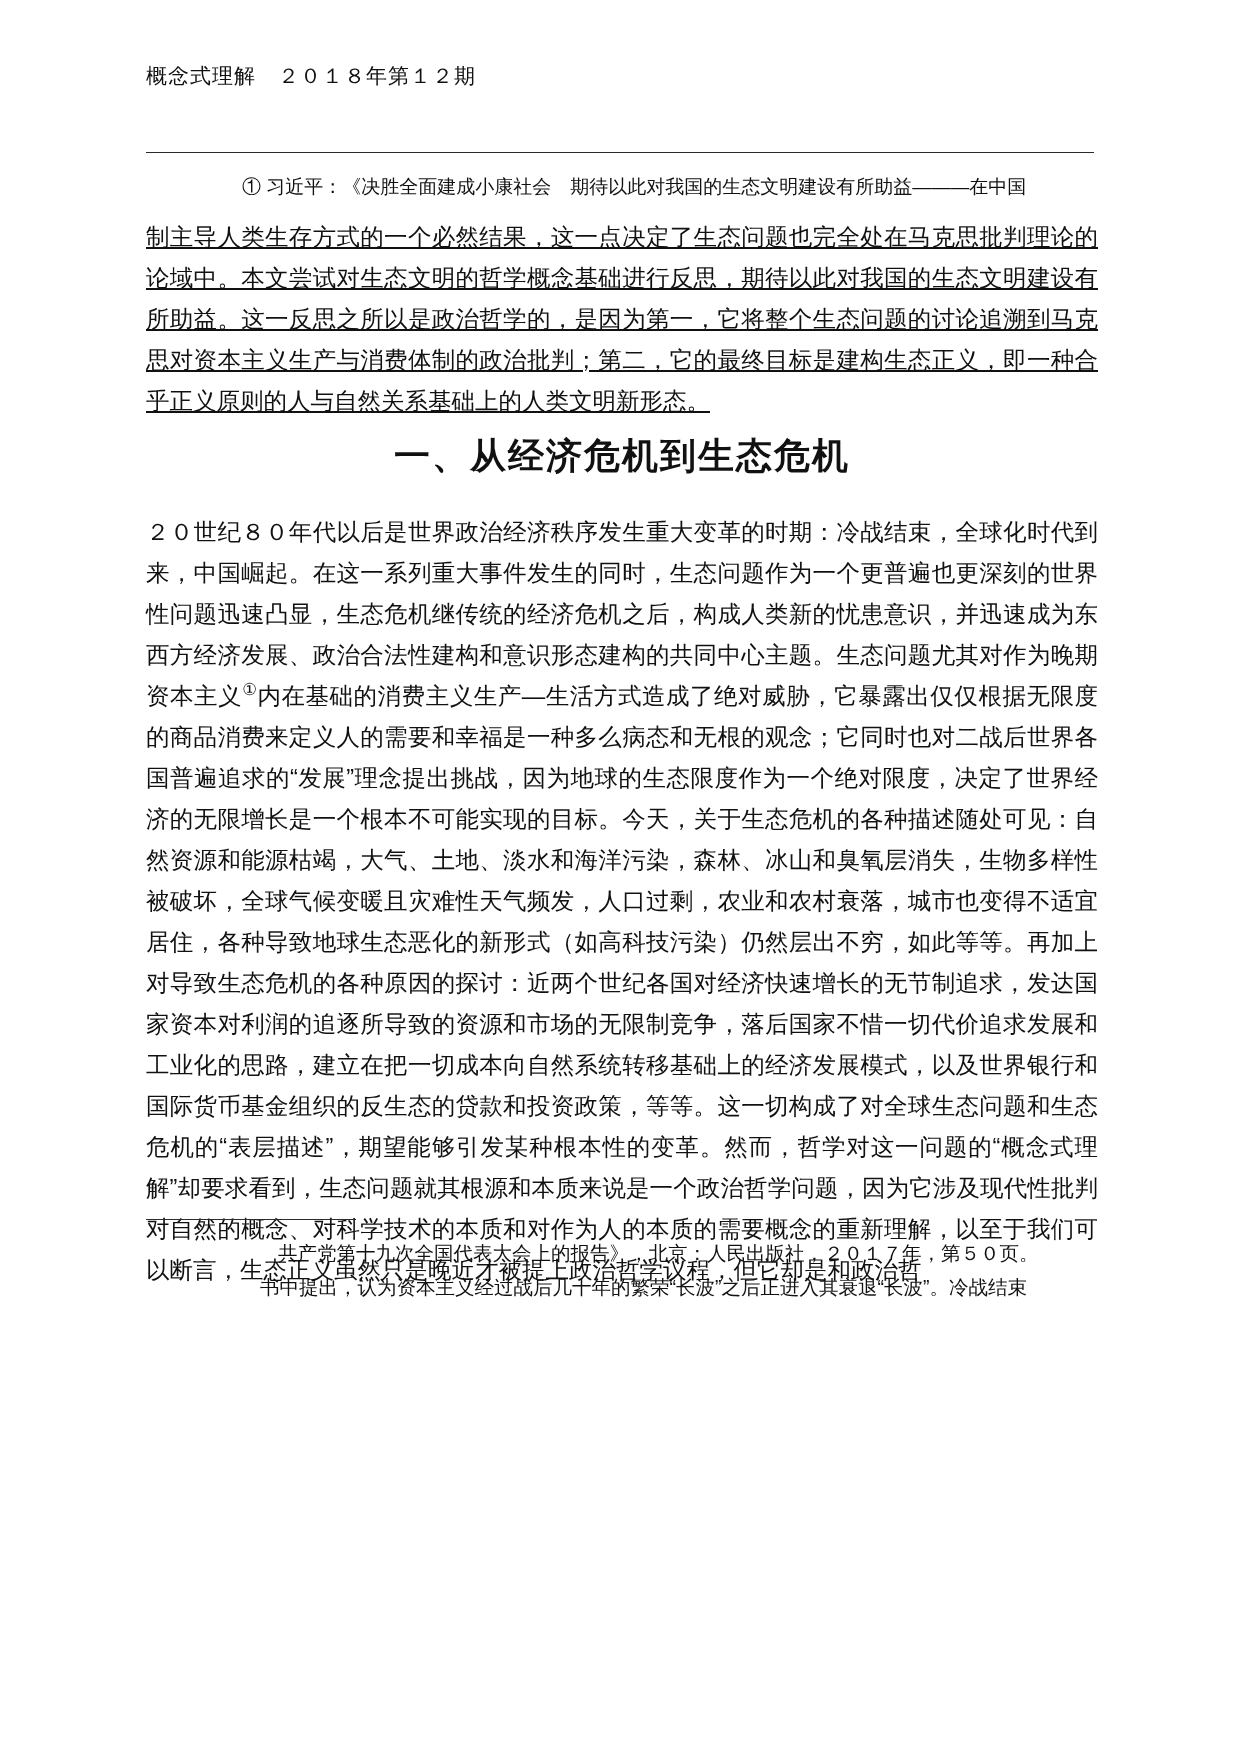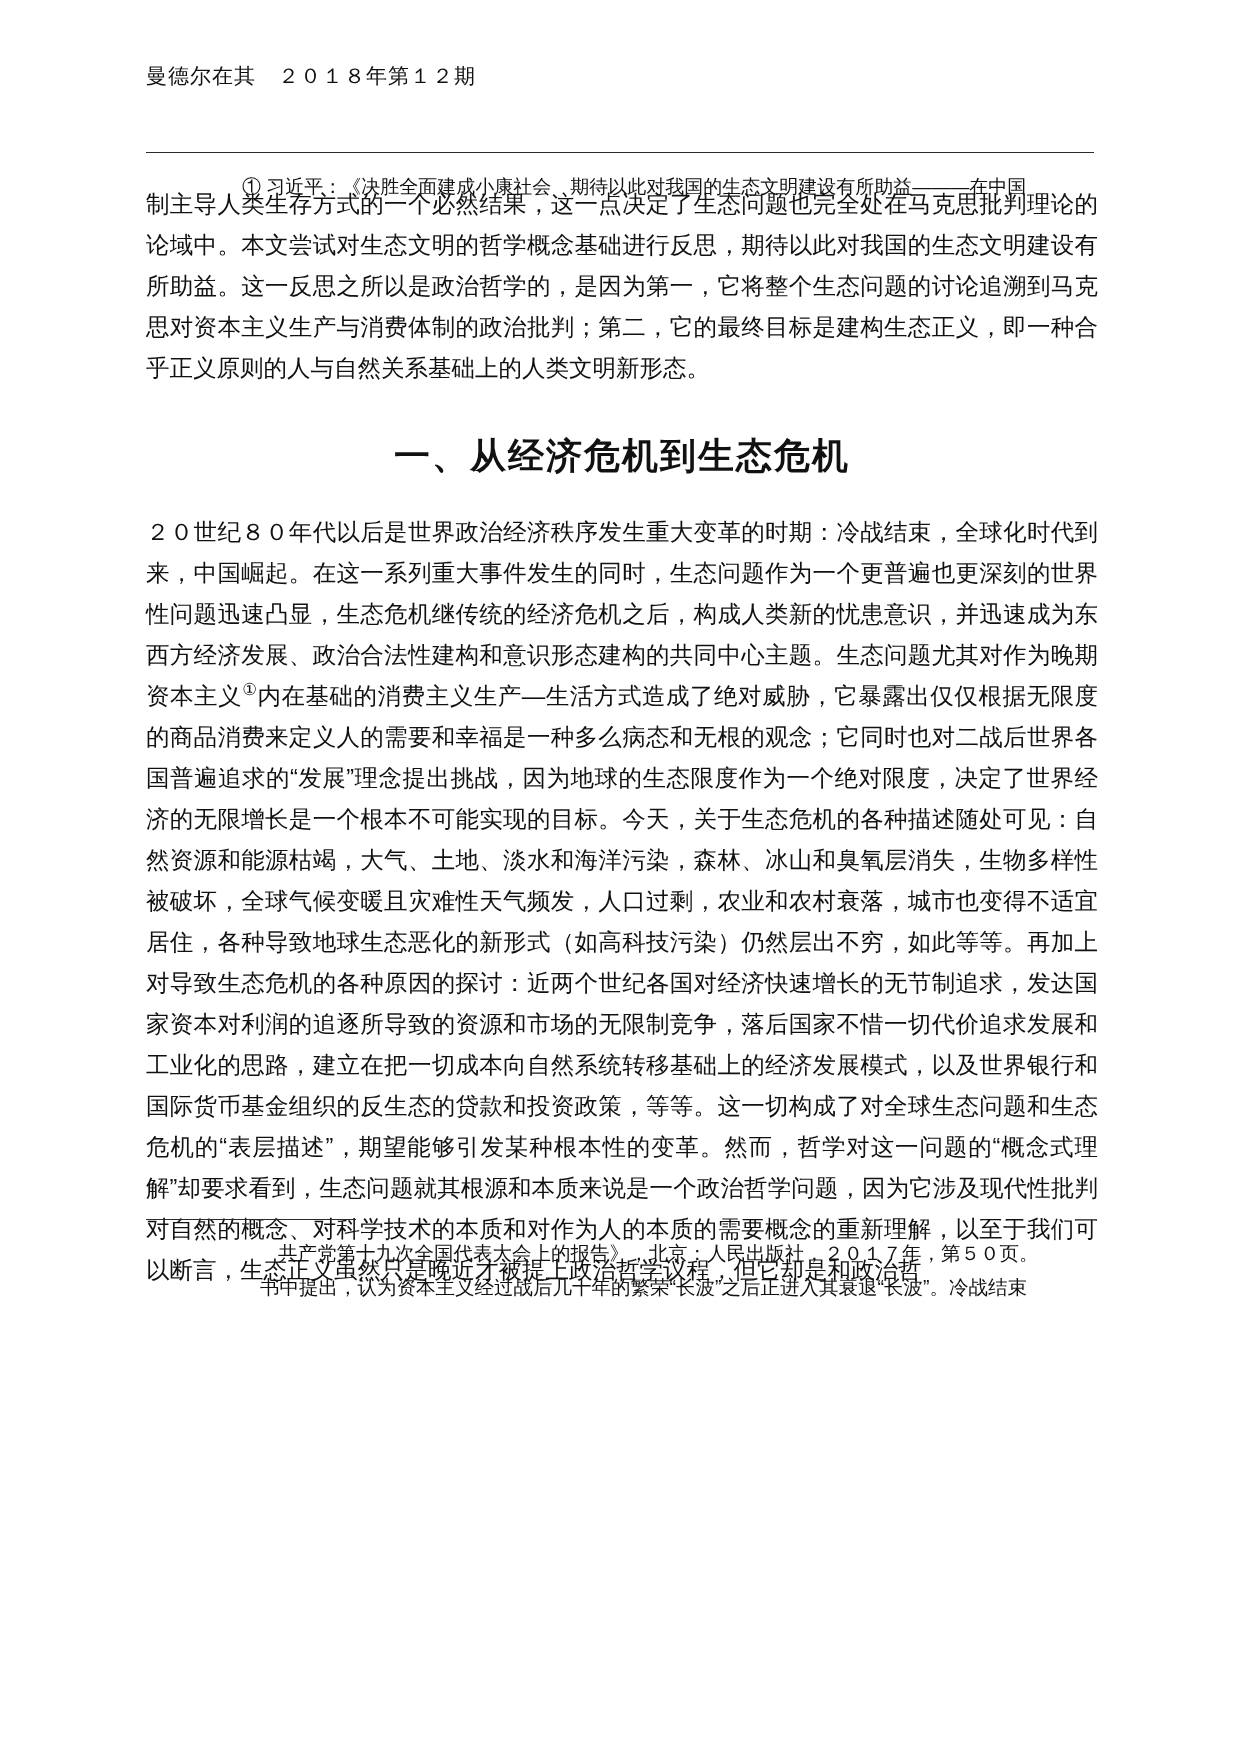--- a/index.html
+++ b/index.html
@@ -53,21 +53,21 @@
   .body-block {
     position: absolute;
     left: 146px;
     width: 952px;
     font-size: 23.5px;
     line-height: 41px;
     text-align: justify;
     text-justify: inter-ideograph;
     color: #111;
   }
-  .block-1 { top: 184px; }
+  .block-1 { top: 217px; text-decoration: underline; }
   .block-2 { top: 492px; margin-top: 20px; }
   .indent2 { text-indent: 2em; }
   .section-title {
     position: absolute;
     top: 432px;
     left: 146px;
     width: 952px;
     text-align: center;
     font-size: 36px;
     font-weight: bold;
@@ -117,21 +117,21 @@
     font-size: 0.7em;
     vertical-align: super;
     line-height: 0;
   }
 </style>
 </head>
 <body>
 
 <div class="page">
 
-  <div class="running-head">曼德尔在其　２０１８年第１２期</div>
+  <div class="running-head">概念式理解　２０１８年第１２期</div>
 
   <div class="head-rule"></div>
 
   <div class="top-note">① 习近平：《决胜全面建成小康社会　期待以此对我国的生态文明建设有所助益———在中国</div>
 
   <div class="body-block block-1">
     <span>制主导人类生存方式的一个必然结果，这一点决定了生态问题也完全处在马克思批判理论的论域中。本文尝试对生态文明的哲学概念基础进行反思，期待以此对我国的生态文明建设有所助益。这一反思之所以是政治哲学的，是因为第一，它将整个生态问题的讨论追溯到马克思对资本主义生产与消费体制的政治批判；第二，它的最终目标是建构生态正义，即一种合乎正义原则的人与自然关系基础上的人类文明新形态。</span>
   </div>
 
   <div class="section-title">一、从经济危机到生态危机</div>

